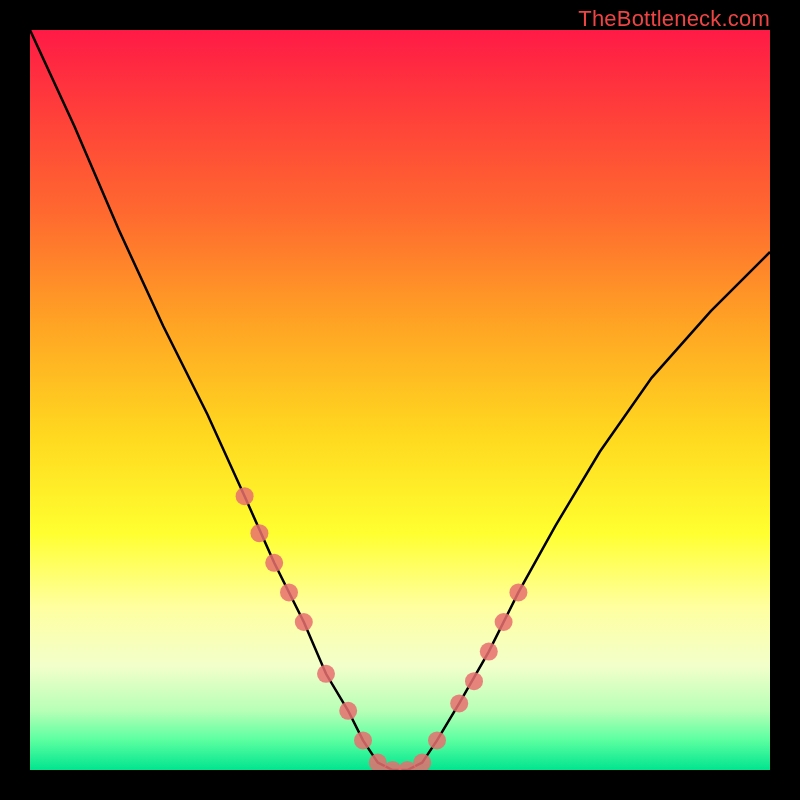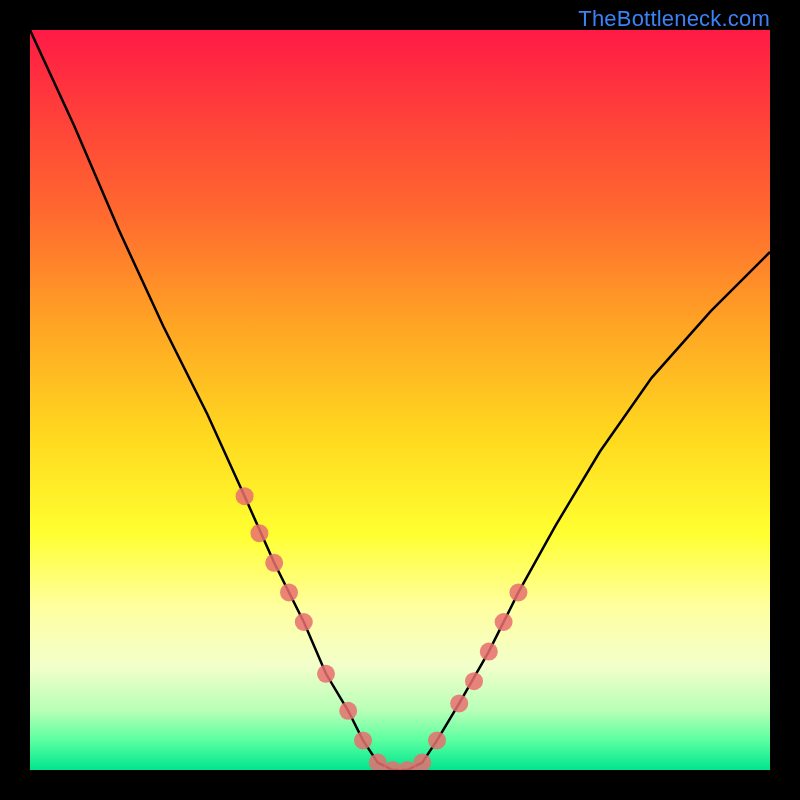--- a/index.html
+++ b/index.html
@@ -34,21 +34,21 @@
       #f2ffcb 86%,
       #b7ffb7 92%,
       #5affa0 96%,
       #00e58f 100%
     );
   }
   .watermark {
     position: absolute;
     top: 6px;
     right: 30px;
-    color: #3b82f6;
+    color: #ef4444;
     font-size: 22px;
     font-weight: 500;
     letter-spacing: 0.2px;
     text-align: center;
   }
   svg.curve {
     position: absolute;
     left: 0;
     top: 0;
     width: 740px;

